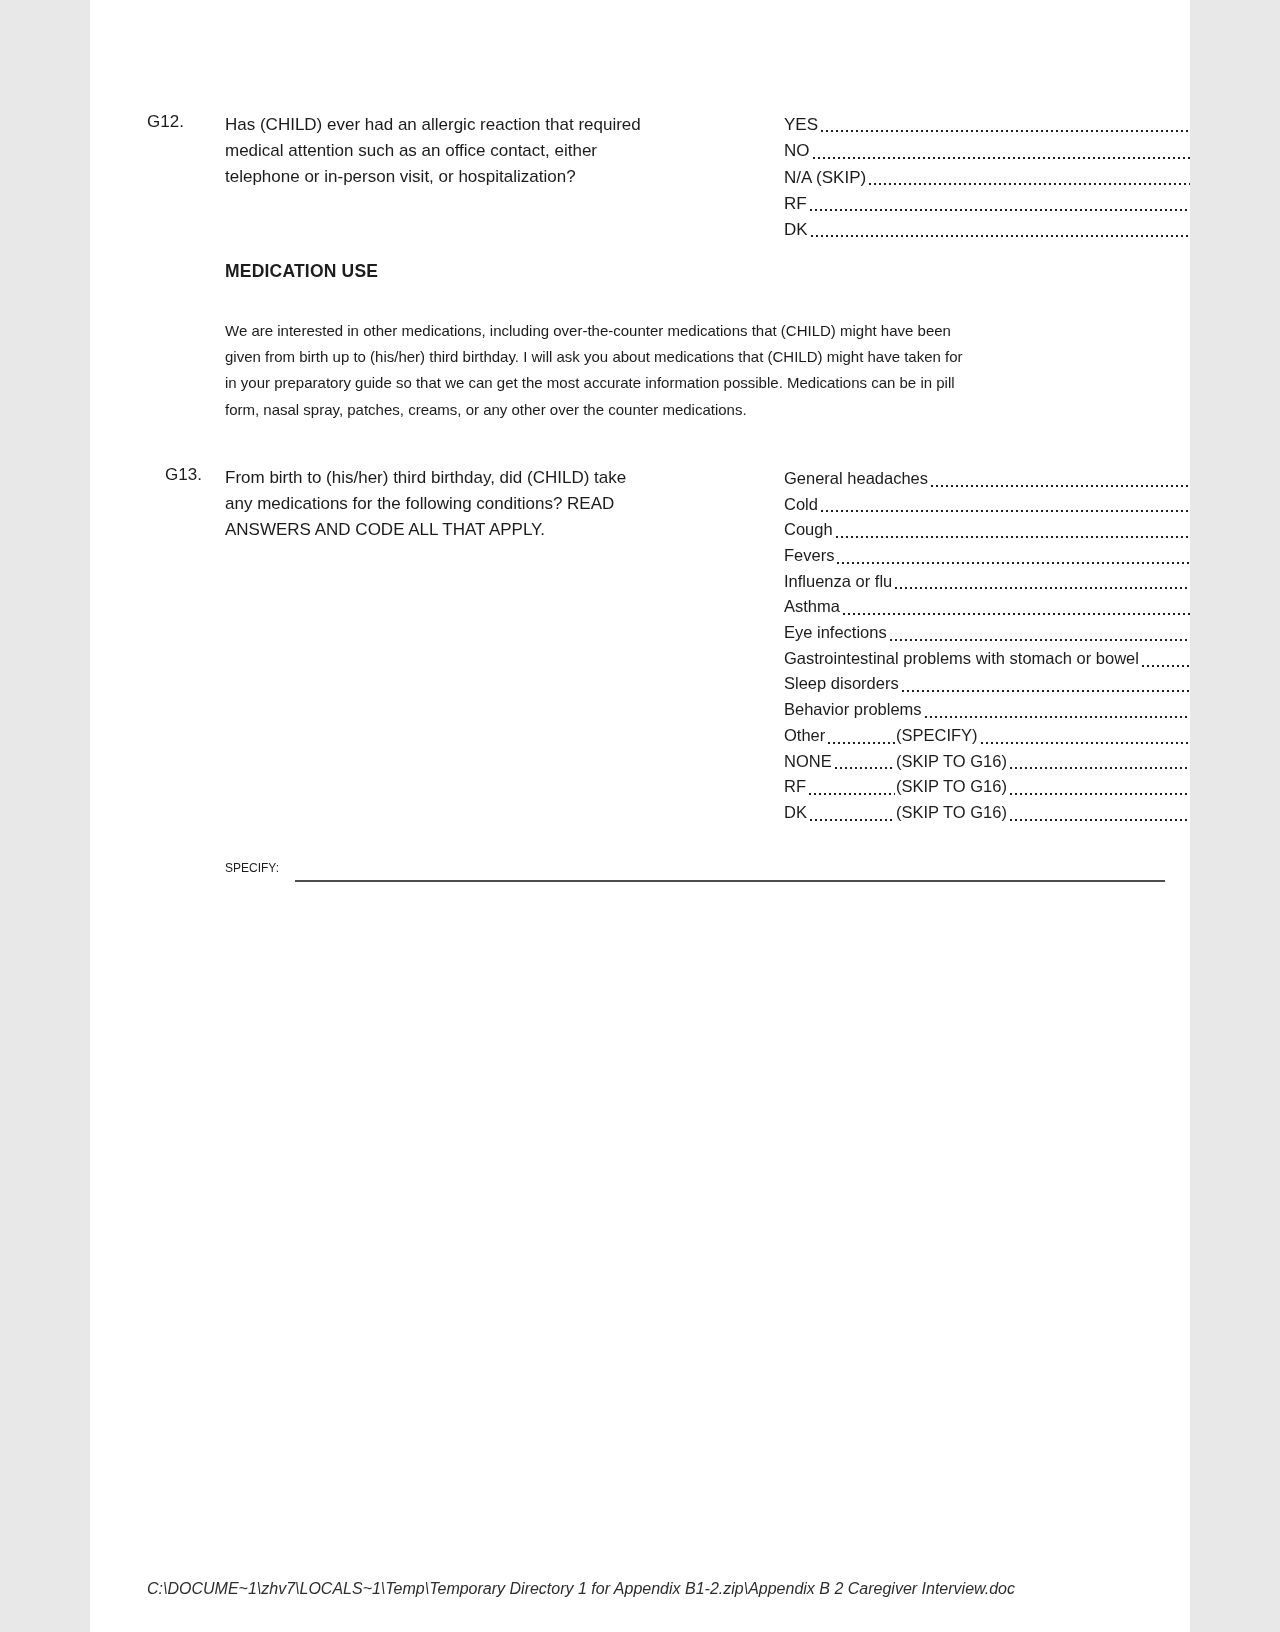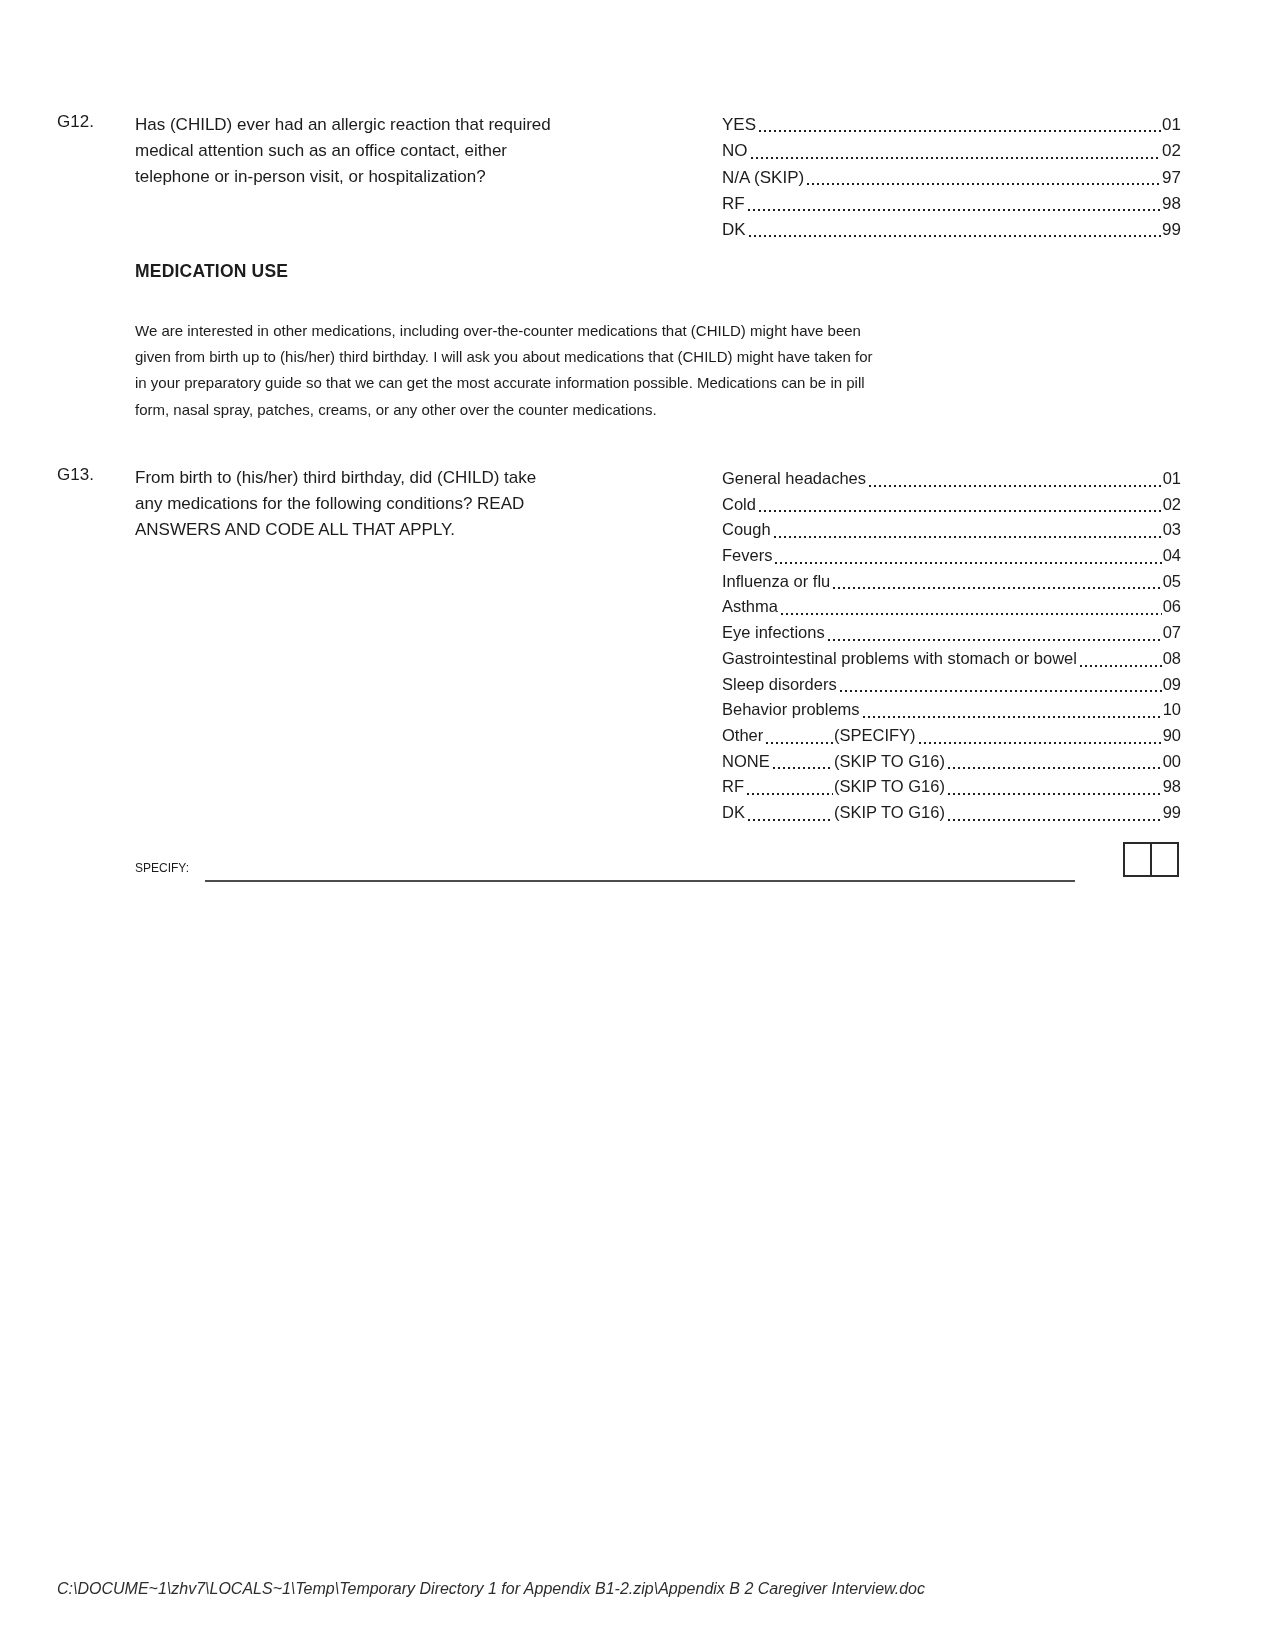--- a/index.html
+++ b/index.html
@@ -1,31 +1,31 @@
 <!DOCTYPE html>
 <html><head>
 <meta charset="utf-8">
 <style>
   html,body { margin:0; padding:0; background:#e8e8e8; }
   .page {
     position:relative;
-    width:1280px; height:1632px;
+    width:1100px; height:1632px;
     margin:0 auto;
     background:#ffffff;
     font-family:"Liberation Sans", sans-serif;
     color:#1c1c1c;
     overflow:hidden;
   }
   .qnum { position:absolute; font-size:17px; }
   .qtext { position:absolute; font-size:17px; line-height:26.2px; }
   .qtext .qline { white-space:nowrap; }
 
   
   .opts { position:absolute; left:694px; width:487px; }
-  .opt-row { display:flex; align-items:center;margin-left:28px; }
+  .opt-row { display:flex; align-items:flex-end; }
   .opts-g12 .opt-row { height:26.3px; font-size:17px; line-height:26.3px; }
   .opts-g13 .opt-row { height:25.7px; font-size:16.5px; line-height:25.7px; }
   .opt-label { flex:0 0 auto; white-space:nowrap; }
   .opt-mid   { flex:0 0 auto; white-space:nowrap; }
   .opt-code  { flex:0 0 auto; white-space:nowrap; }
   .col1 { flex:0 0 112px; width:112px; display:flex; align-items:stretch; }
   .leader {
     flex:1 1 12px;
     height:2px;
     align-self:flex-end;
@@ -101,21 +101,21 @@
 
   <div class="section-heading">MEDICATION USE</div>
 
   <div class="intro">
     <div class="qline">We are interested in other medications, including over-the-counter medications that (CHILD) might have been</div>
     <div class="qline">given from birth up to (his/her) third birthday. I will ask you about medications that (CHILD) might have taken for</div>
     <div class="qline">in your preparatory guide so that we can get the most accurate information possible. Medications can be in pill</div>
     <div class="qline">form, nasal spray, patches, creams, or any other over the counter medications.</div>
   </div>
 
-  <div class="qnum" style="left:57px; top:465px;text-align:center;">G13.</div>
+  <div class="qnum" style="left:75px; top:465px;text-align:center;">G13.</div>
   <div class="qtext" style="left:135px; top:465px; width:520px;">
     <div class="qline">From birth to (his/her) third birthday, did (CHILD) take</div>
     <div class="qline">any medications for the following conditions? READ</div>
     <div class="qline">ANSWERS AND CODE ALL THAT APPLY.</div>
   </div>
   <div id="q13-options" class="opts opts-g13" style="top:466px;">
       <div class="opt-row">
         <span class="opt-label">General headaches</span>
         <span class="leader"></span>
         <span class="opt-code">01</span>

